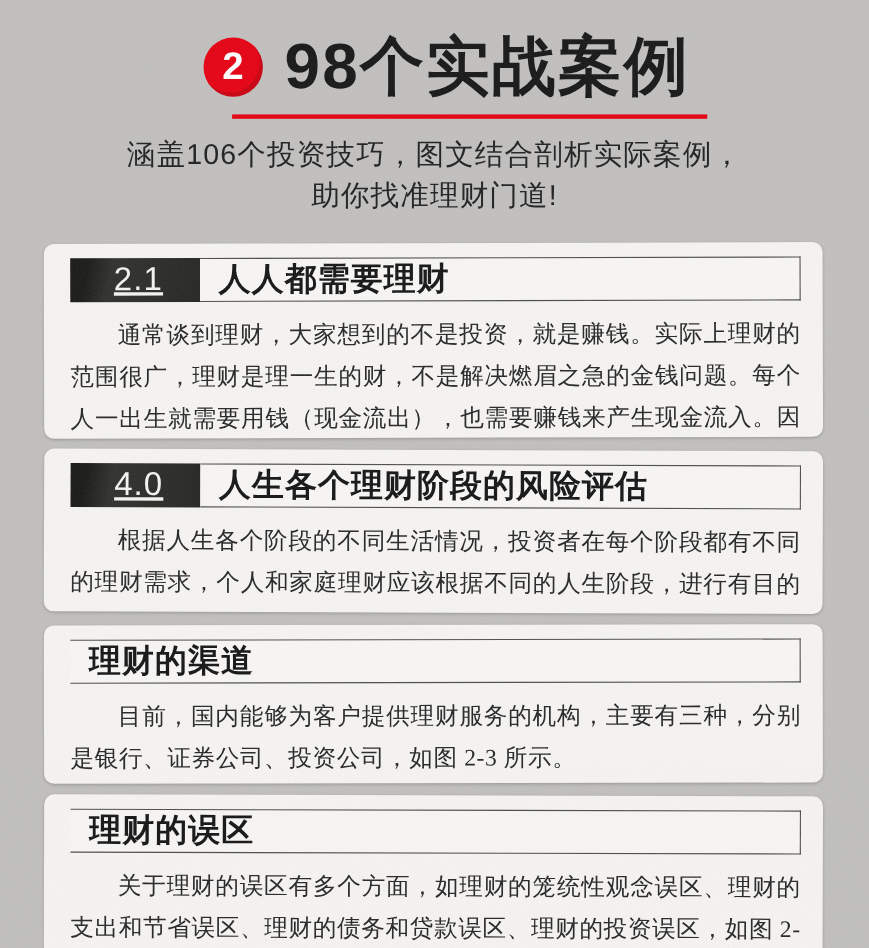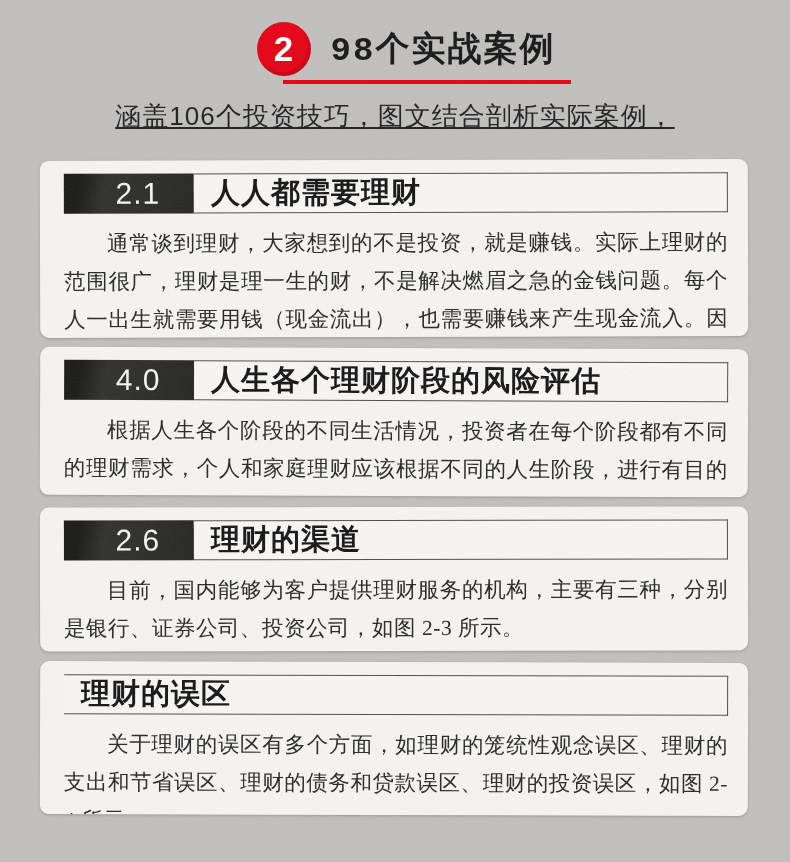--- a/index.html
+++ b/index.html
@@ -42,42 +42,40 @@
     color: #ffffff;
     font-size: 35px;
     font-weight: 700;
     line-height: 54px;
     text-align: center;
     flex: none;
     box-shadow: inset -3px -4px 0 rgba(0,0,0,0.12);
   }
   .hero-title {
     margin: 0 0 0 20px;
-    font-size: 34px;
+    font-size: 58px;
     font-weight: 700;
     letter-spacing: 2px;
     color: #161616;
     white-space: nowrap;
-    font-family: Liberation Mono, monospace;
   }
   .hero-underline {
     position: absolute;
     left: 26px;
     right: -16px;
     bottom: 0;
     height: 4px;
     background: #e60012;
   }
   .subtitle {
     margin: 14px 0 0 0;
     font-size: 26px;
     line-height: 37px;
     color: #1f1f1f;
     letter-spacing: 1px;
-    text-decoration: underline;
   }
 
   
   .cards {
     margin: 25px 42px 0 40px;
   }
   .card {
     box-sizing: border-box;
     background: #f6f5f3;
     border-radius: 9px;
@@ -98,21 +96,22 @@
   .sec-num {
     flex: none;
     width: 112px;
     background: linear-gradient(100deg, #181816 0%, #181816 13%, #2f2f2d 32%, #242422 100%);
     color: #f4f4f2;
     font-size: 30px;
     letter-spacing: 1px;
     display: flex;
     align-items: center;
     justify-content: center;
-    padding-left: 18px;
+    padding-left: 6px;
+    text-decoration: underline;
   }
   .sec-title {
     flex: 1;
     border: 1px solid #4c4c4a;
     border-left: none;
     background: #f8f7f5;
     display: flex;
     align-items: center;
     padding-left: 17px;
     font-size: 29px;
@@ -139,20 +138,21 @@
 <div class="page-root">
 
   <header class="hero">
     <div class="hero-row">
       <span class="badge">2</span>
       <h1 class="hero-title">98个实战案例</h1>
       <span class="hero-underline"></span>
     </div>
     <p class="subtitle">
       <span>涵盖106个投资技巧，图文结合剖析实际案例，</span><br>
+      <span>助你找准理财门道!</span>
     </p>
   </header>
 
   <main class="cards">
 
     <section class="card card-1">
       <div class="card-header">
         <div class="sec-num">2.1</div>
         <div class="sec-title">人人都需要理财</div>
       </div>
@@ -162,21 +162,20 @@
     <section class="card card-2">
       <div class="card-header">
         <div class="sec-num">4.0</div>
         <div class="sec-title">人生各个理财阶段的风险评估</div>
       </div>
       <p class="card-body">根据人生各个阶段的不同生活情况，投资者在每个阶段都有不同的理财需求，个人和家庭理财应该根据不同的人生阶段，进行有目的的规划和风险评估。</p>
     </section>
 
     <section class="card card-3">
       <div class="card-header">
-        <div class="sec-num">2.6</div>
         <div class="sec-title">理财的渠道</div>
       </div>
       <p class="card-body">目前，国内能够为客户提供理财服务的机构，主要有三种，分别是银行、证券公司、投资公司，如图 2-3 所示。</p>
     </section>
 
     <section class="card card-4">
       <div class="card-header">
         <div class="sec-title">理财的误区</div>
       </div>
       <p class="card-body">关于理财的误区有多个方面，如理财的笼统性观念误区、理财的支出和节省误区、理财的债务和贷款误区、理财的投资误区，如图 2-4 所示。</p>

